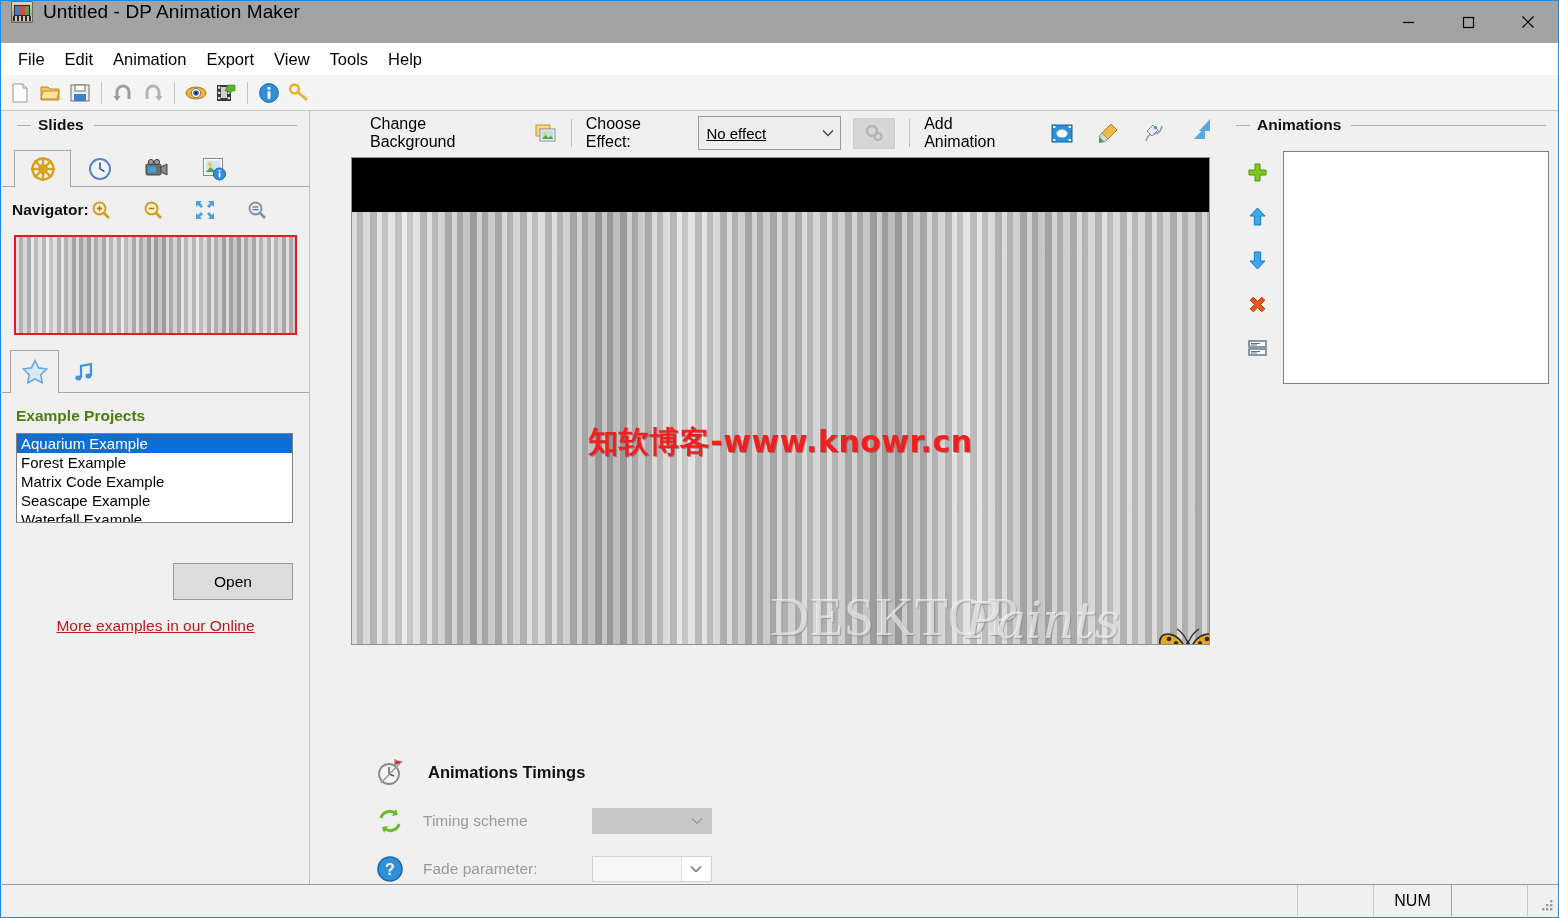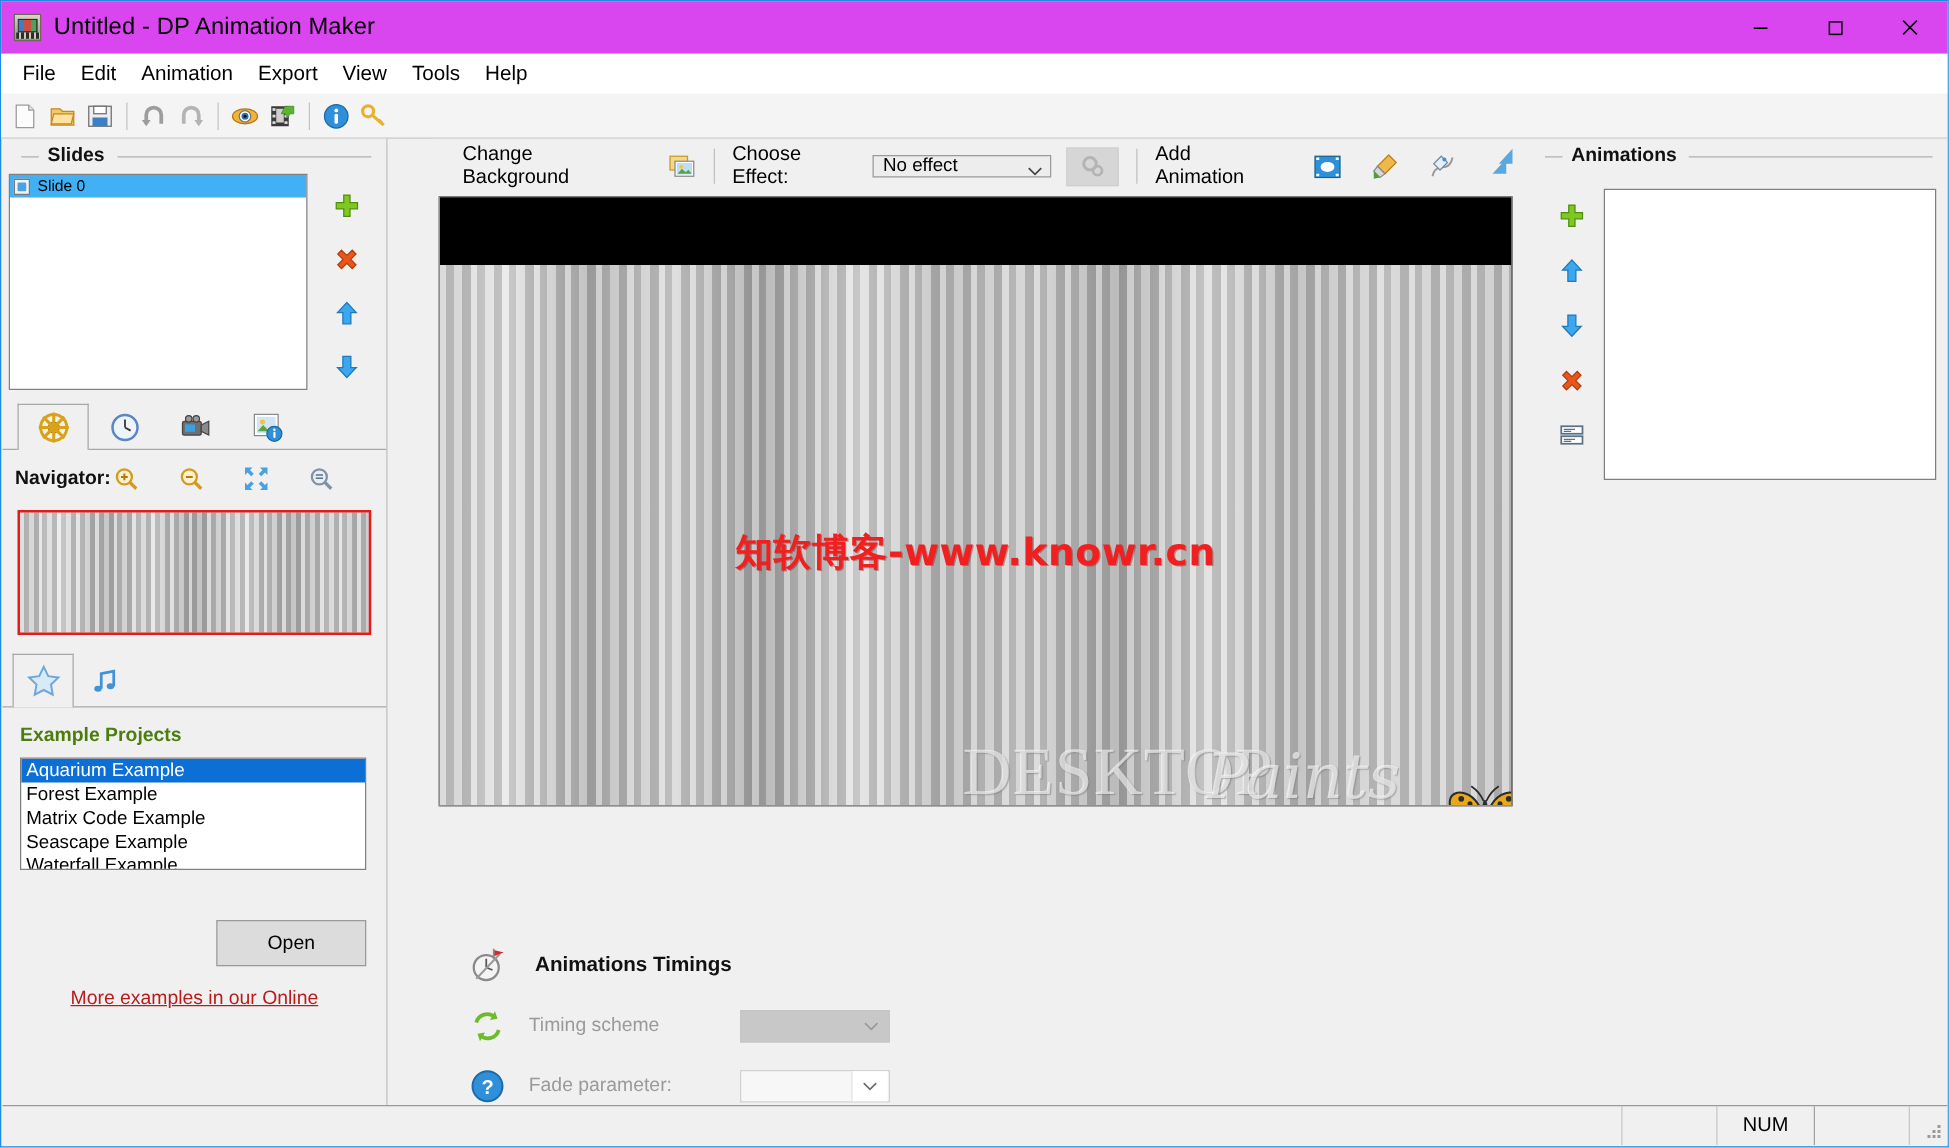--- a/index.html
+++ b/index.html
@@ -12,21 +12,21 @@
   #app{
     position:relative;width:1559px;height:918px;
     box-sizing:border-box;
     border:1px solid #1f8ae0;
     background:#f0f0f0;
   }
 
   
   .titlebar{
     position:absolute;left:0;top:0;width:1557px;height:42px;
-    background:#d946ef;display:flex;align-items:center;
+    background:#a3a3a3;display:flex;align-items:flex-start;
   }
   .app-icon{
     width:22px;height:22px;margin-left:10px;margin-right:10px;
     position:relative;flex:0 0 auto;
     background:linear-gradient(180deg,#d9d4c8,#9a927f);
     border:1px solid #6f6857;border-radius:1px;
     box-sizing:border-box;overflow:hidden;
   }
   .app-icon:before{
     content:"";position:absolute;left:2px;top:3px;width:16px;height:11px;
@@ -159,23 +159,23 @@
 
   
   .centerpanel{position:absolute;left:345px;top:110px;right:0;height:775px;}
   .ctoolbar{
     position:absolute;left:0;top:0;width:865px;height:44px;
     display:flex;align-items:center;background:#f0f0f0;
   }
   .ct-label{font-size:16px;color:#000;margin-left:24px;}
   .ct-sep{width:1px;height:28px;background:#c0c0c0;margin:0 14px;}
   .eff-select{
-    width:145px;height:18px;background:#ededed;border:1px solid #9a9a9a;
-    display:flex;align-items:flex-end;justify-content:space-between;
-    padding:0 6px 0 7px;box-sizing:border-box;font-size:15px;color:#000;
+    width:145px;height:34px;background:#ededed;border:1px solid #9a9a9a;
+    display:flex;align-items:center;justify-content:space-between;
+    padding:0 6px 0 7px;box-sizing:border-box;font-size:15px;color:#000;text-decoration:underline;
   }
   .gearbtn{
     width:43px;height:31px;background:#d6d6d6;border:1px solid #cfcfcf;
     display:flex;align-items:center;justify-content:center;box-sizing:border-box;margin-left:12px;
   }
 
   .canvas{
     position:absolute;left:5px;top:46px;width:859px;height:488px;
     border:1px solid #8f8f8f;box-sizing:border-box;background:#000;overflow:hidden;
   }
@@ -366,50 +366,20 @@
   </div>
 
   <div class="leftpanel">
 
     <div class="grouphdr">
       <span class="dash"></span>
       <span>Slides</span>
       <span class="line"></span>
     </div>
 
-    <div class="slides-row">
-      <div class="slides-list">
-        <div class="slide-item">
-          <span class="slide-ico"></span>
-          <span>Slide 0</span>
-        </div>
-      </div>
-      <div class="slides-btns">
-        <div class="iconbtn">
-          <svg width="21" height="21" viewBox="0 0 21 21">
-              <path d="M8 2h5v6h6v5h-6v6H8v-6H2V8h6z" fill="#7ec820" stroke="#4f8f0e"></path>
-            </svg>
-        </div>
-        <div class="iconbtn">
-          <svg width="21" height="21" viewBox="0 0 21 21">
-              <path d="M6.2 3.2 L10.5 7.4 L14.8 3.2 L17.8 6.2 L13.6 10.5 L17.8 14.8 L14.8 17.8 L10.5 13.6 L6.2 17.8 L3.2 14.8 L7.4 10.5 L3.2 6.2z" fill="#e8561b" stroke="#b63c0c"></path>
-            </svg>
-        </div>
-        <div class="iconbtn">
-          <svg width="21" height="21" viewBox="0 0 21 21">
-              <path d="M10.5 2 L18 10 h-4.3v9h-6.4v-9H3z" fill="#3ba7ef" stroke="#1f79bb"></path>
-            </svg>
-        </div>
-        <div class="iconbtn">
-          <svg width="21" height="21" viewBox="0 0 21 21">
-              <path d="M10.5 19 L3 11h4.3V2h6.4v9H18z" fill="#3ba7ef" stroke="#1f79bb"></path>
-            </svg>
-        </div>
-      </div>
-    </div>
 
     <div class="tabstrip">
       <div class="tab active">
         <svg width="26" height="26" viewBox="0 0 26 26">
             <circle cx="13" cy="13" r="10.5" fill="none" stroke="#d8a318" stroke-width="2.4"></circle>
             <circle cx="13" cy="13" r="4.4" fill="#e8bb3c" stroke="#a87a10"></circle>
             <circle cx="13" cy="13" r="1.6" fill="#8a6206"></circle>
             <g stroke="#d8a318" stroke-width="2.4">
               <line x1="13" y1="1" x2="13" y2="25"></line>
               <line x1="1" y1="13" x2="25" y2="13"></line>

